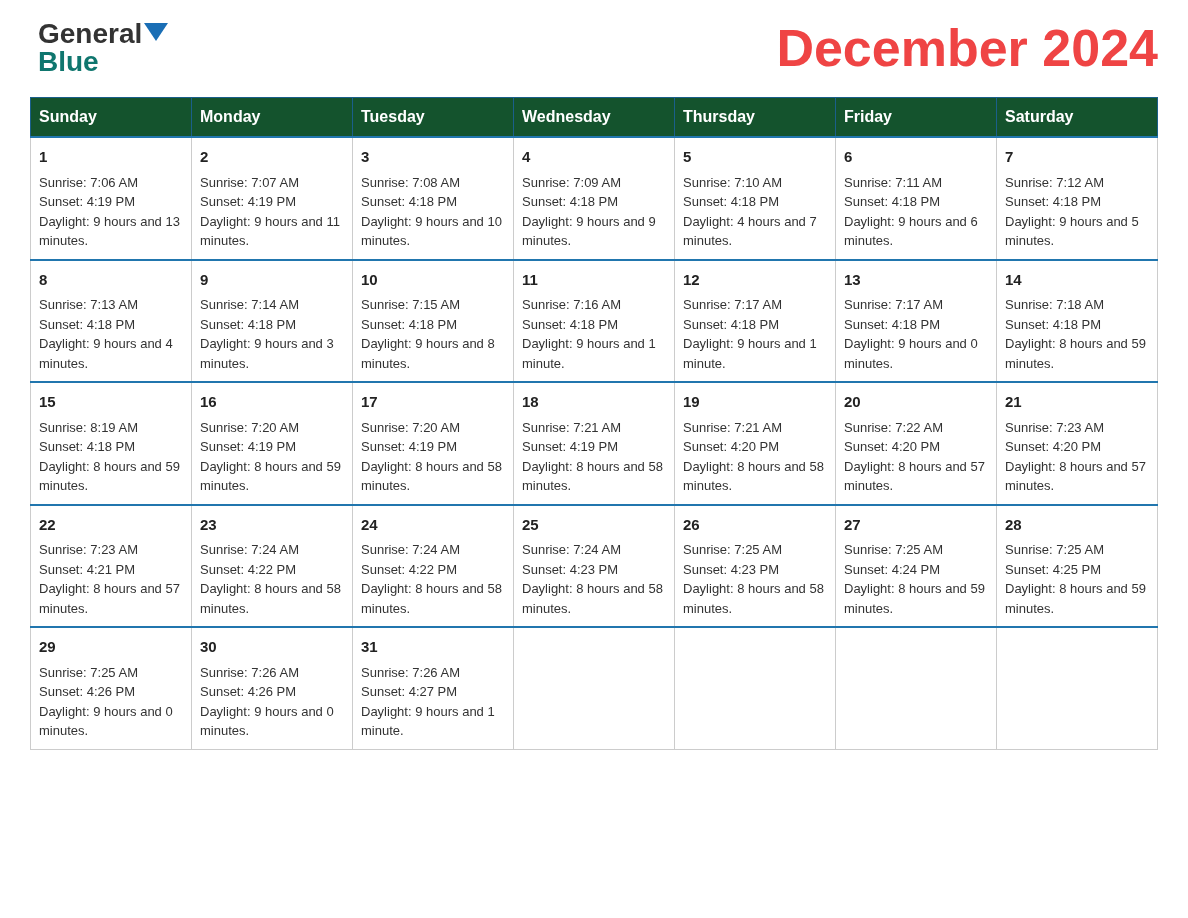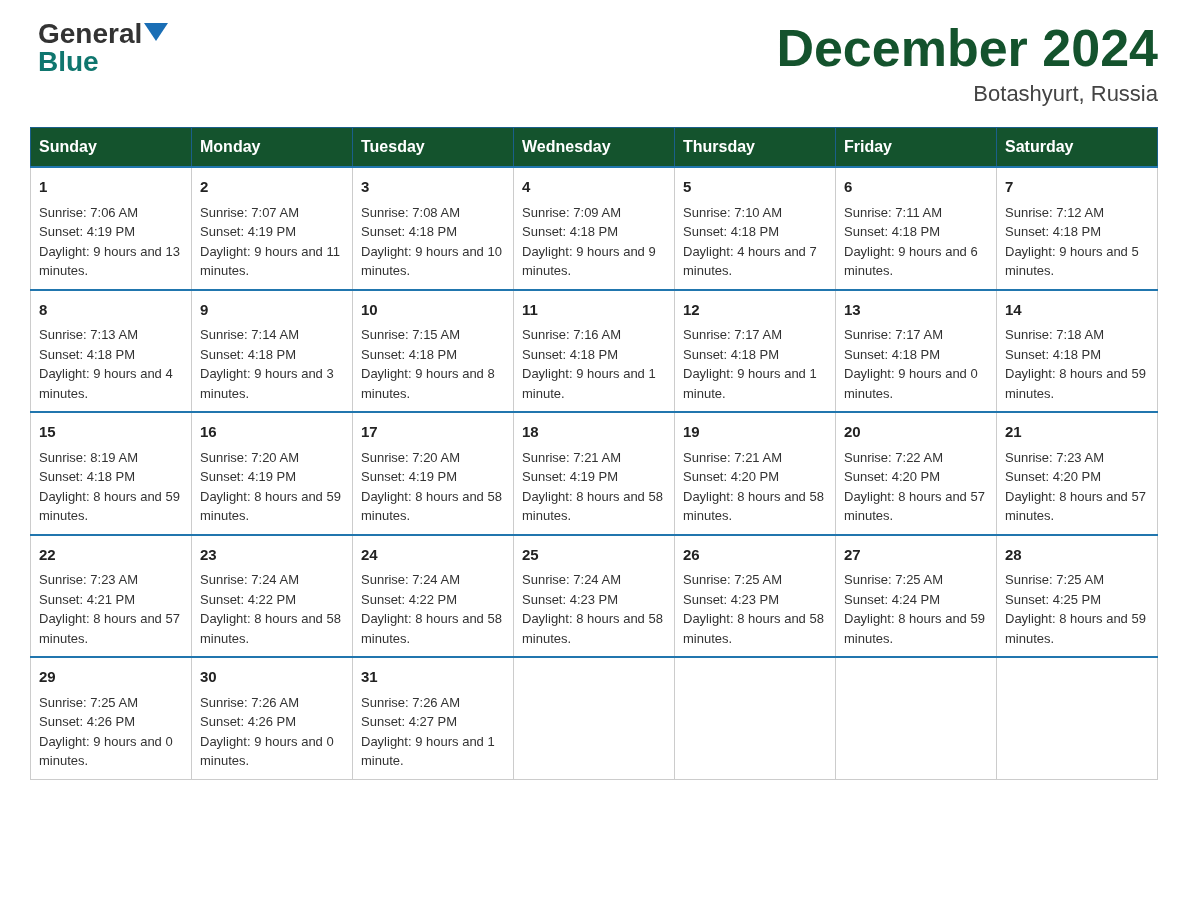--- a/index.html
+++ b/index.html
@@ -45,21 +45,21 @@
       vertical-align: middle;
       position: relative;
       top: -2px;
     }
     .title-section {
       text-align: right;
     }
     .month-title {
       font-size: 52px;
       font-weight: bold;
-      color: #14532d;
+      color: #ef4444;
       line-height: 1.1;
     }
     .location {
       font-size: 22px;
       color: #444;
       margin-top: 4px;
     }
     .calendar {
       width: 100%;
       border-collapse: collapse;
@@ -111,21 +111,20 @@
 <div class="header">
   <div class="logo">
     <div class="logo-row">
       <span class="logo-general">General</span>
       <span class="logo-triangle"></span>
     </div>
     <span class="logo-blue">Blue</span>
   </div>
   <div class="title-section">
     <div class="month-title">December 2024</div>
-    <div class="location">Botashyurt, Russia</div>
   </div>
 </div>
 
 <table class="calendar">
   <thead>
     <tr>
     <th>Sunday</th>
         <th>Monday</th>
         <th>Tuesday</th>
         <th>Wednesday</th>

